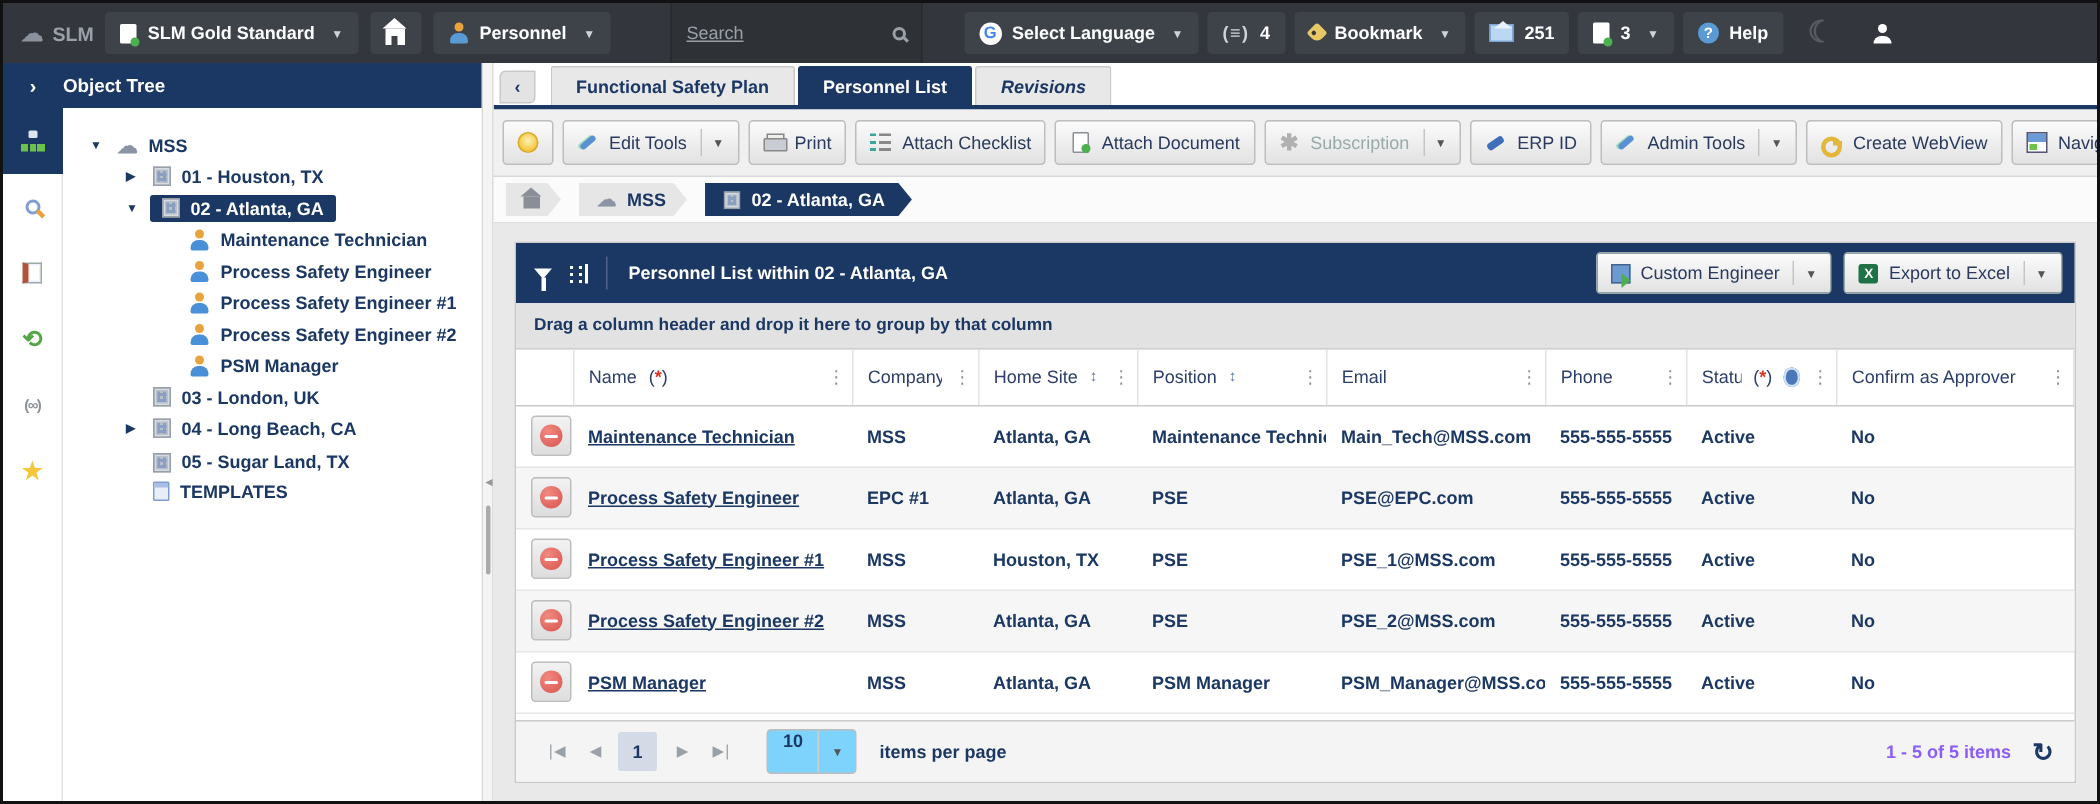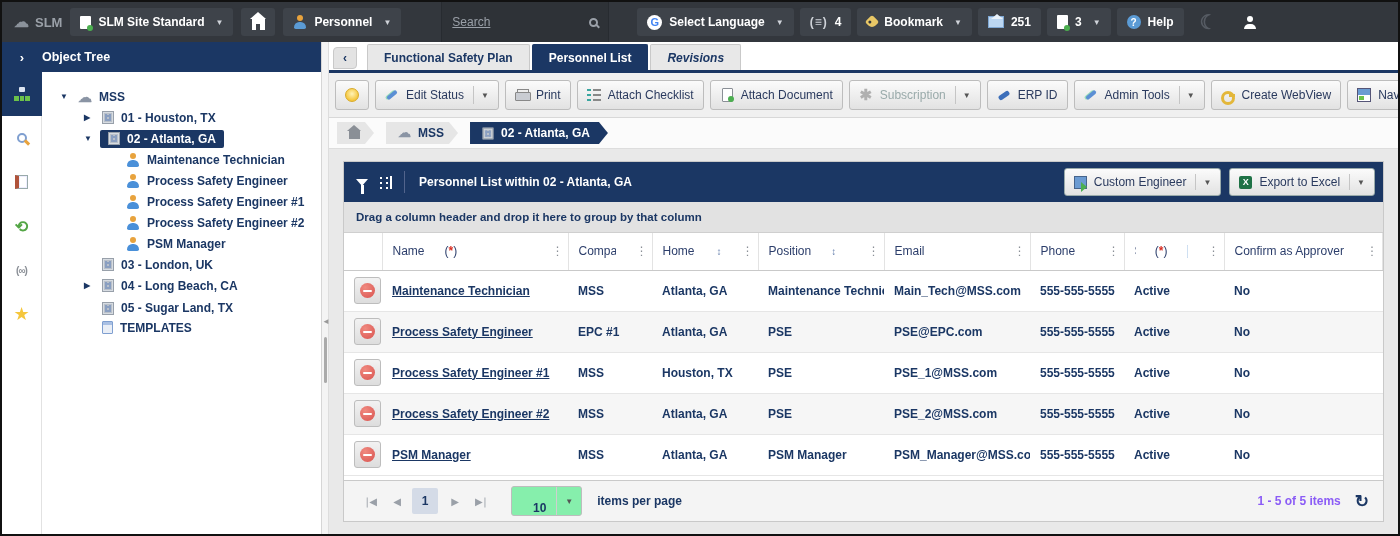--- a/index.html
+++ b/index.html
@@ -141,58 +141,58 @@
   .gh-btn { display:flex; align-items:center; gap:7px; height:28px; background:linear-gradient(#fbfbfb,#e2e2e2); border:1px solid #9aa; border-radius:3px; color:#2a3a5e; font-size:12px; font-weight:500; padding:0 9px; margin-left:8px; cursor:pointer; }
   .gh-btn .tdd { font-size:8px; color:#555; border-left:1px solid #c5c5c5; padding-left:7px; margin-left:2px; height:16px; display:flex; align-items:center; }
   .ico-custom { width:13px; height:13px; background:#6b9bd2; border:1px solid #46648c; position:relative; }
   .ico-custom::after { content:""; position:absolute; right:-3px; bottom:-2px; border-left:5px solid transparent; border-right:5px solid transparent; border-bottom:6px solid #4caf50; transform:rotate(90deg); }
   .ico-excel { width:13px; height:13px; background:#1f7246; color:#fff; font-size:9px; font-weight:bold; display:flex; align-items:center; justify-content:center; border-radius:2px; }
 
   .drag-bar { background:#e2e2e2; border-bottom:1px solid #cfcfcf; height:31px; flex:0 0 31px; display:flex; align-items:center; padding-left:12px; font-size:11.5px; font-weight:bold; color:#1b3764; }
 
   table.grid { width:100%; border-collapse:collapse; table-layout:fixed; }
   .grid th { height:37px; border-bottom:1px solid #c9c9c9; border-right:1px solid #e3e3e3; font-size:12px; color:#2c3e6b; font-weight:500; text-align:left; padding:0 4px 0 10px; position:relative; background:#fff; cursor:pointer; }
-  .grid th .th-inner { display:flex; align-items:center; gap:20px; }
+  .grid th .th-inner { display:flex; align-items:center; gap:8px; }
   .grid th .th-label { flex:0 1 auto; white-space:nowrap; overflow:hidden; }
   .grid th .kebab { margin-left:auto; color:#8a8f96; font-size:12px; letter-spacing:0; cursor:pointer; }
   .grid th .req { color:#2c3e6b; } .grid th .req b { color:#d93025; }
   .grid th .sort { color:#5b77a8; font-size:10px; }
   .globe { width:13px; height:13px; border-radius:50%; background:#4a78b8; box-shadow:inset 0 0 0 1.5px #cfe0f2; display:inline-block; }
   .grid td { height:41px; border-bottom:1px solid #e6e6e6; font-size:12px; color:#1b3764; font-weight:bold; padding:0 4px 0 10px; white-space:nowrap; overflow:hidden; }
   .grid tr.alt td { background:#f6f6f6; }
   .del-btn { width:27px; height:27px; background:linear-gradient(#f2f2f2,#ddd); border:1px solid #bdbdbd; border-radius:3px; display:flex; align-items:center; justify-content:center; cursor:pointer; }
   .del-circle { width:15px; height:15px; border-radius:50%; background:radial-gradient(circle at 35% 30%, #f08a80, #d9534f); position:relative; }
   .del-circle::after { content:""; position:absolute; left:3px; top:6.5px; width:9px; height:2.5px; background:#fff; border-radius:1px; }
   .row-link { text-decoration:underline; cursor:pointer; }
 
   .pager { margin-top:auto; background:#f4f4f4; border-top:1px solid #c9c9c9; height:41px; flex:0 0 41px; display:flex; align-items:center; padding:0 14px; gap:5px; }
   .pg-nav { color:#9aa0a8; font-size:10px; width:22px; text-align:center; cursor:pointer; letter-spacing:-2px; }
   .pg-num { width:26px; height:26px; background:#d4dbe7; border-radius:2px; color:#1b3764; font-size:12px; font-weight:bold; display:flex; align-items:center; justify-content:center; cursor:pointer; }
-  .pg-size { display:flex; align-items:flex-end; height:30px; background:#86efac; border:1px solid #bdbdbd; border-radius:3px; margin-left:14px; cursor:pointer;padding-left:11px; }
+  .pg-size { display:flex; align-items:flex-start; height:30px; background:#7dd3fc; border:1px solid #bdbdbd; border-radius:3px; margin-left:14px; cursor:pointer; }
   .pg-size .num { padding:0 10px; font-size:12px; color:#1b3764; font-weight:bold; }
   .pg-size .dd { border-left:1px solid #cfcfcf; height:100%; display:flex; align-items:center; padding:0 8px; font-size:8px; color:#555; }
   .pg-label { font-size:12px; font-weight:bold; color:#1b3764; margin-left:10px; }
   .pg-right { margin-left:auto; display:flex; align-items:center; gap:14px; }
   .pg-range { font-size:12px; font-weight:bold; color:#8b5cf6; }
   .refresh { color:#1b3764; font-size:17px; font-weight:bold; cursor:pointer; line-height:17px; }
 </style>
 </head>
 <body>
 
 <div class="frame">
 
   <div class="topbar">
     <div class="tb-left">
       <div class="tb-logo">
         <span class="tb-cloud">☁</span>
         <span>SLM</span>
       </div>
       <div class="tb-btn">
         <span class="doc-ic" style="height:13px"></span>
-        <span>SLM Site Standard</span>
+        <span>SLM Gold Standard</span>
         <span class="tb-dd">▼</span>
       </div>
       <div class="tb-btn tb-home">
         <span class="home-ic"></span>
       </div>
       <div class="tb-btn">
         <span class="person-ic"></span>
         <span>Personnel</span>
         <span class="tb-dd">▼</span>
       </div>
@@ -374,21 +374,21 @@
             <div class="tab italic">Revisions</div>
           </div>
       </div>
 
       <div class="toolbar" id="toolbar">
           <div class="tbtn">
             <span class="tico tico-lightbulb"></span>
           </div>
           <div class="tbtn">
             <span class="tico tico-wrench"></span>
-            <span>Edit Status</span>
+            <span>Edit Tools</span>
             <span class="tdd">▼</span>
           </div>
           <div class="tbtn">
             <span class="tico tico-printer"></span>
             <span>Print</span>
           </div>
           <div class="tbtn">
             <span class="tico tico-checklist"></span>
             <span>Attach Checklist</span>
           </div>

